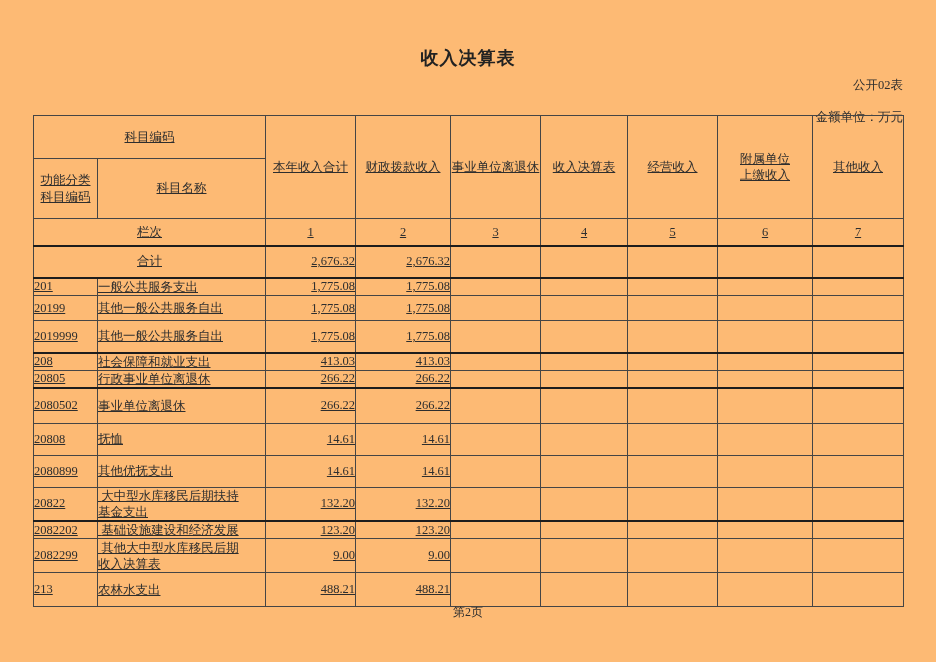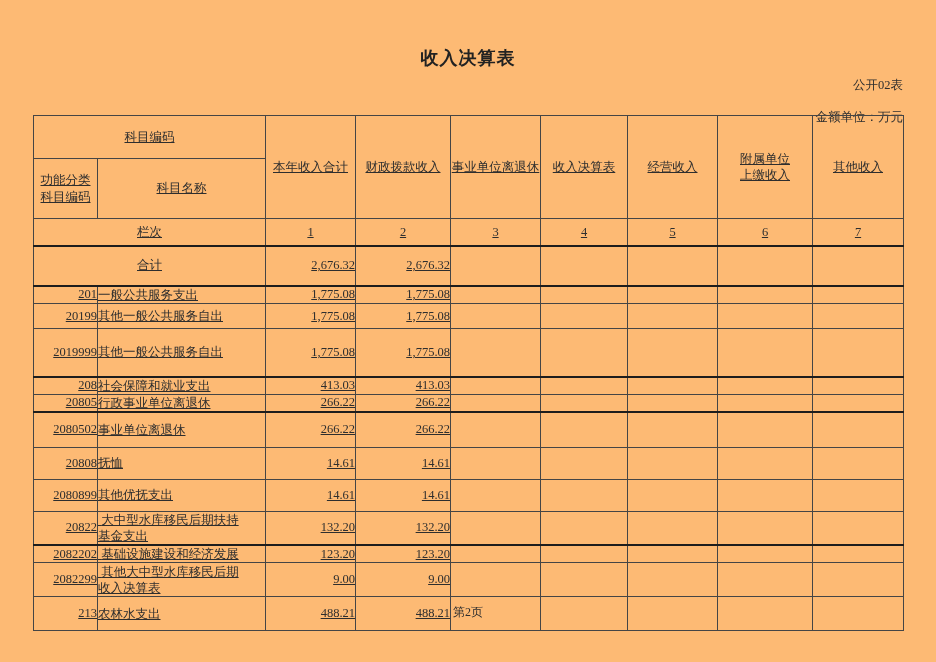--- a/index.html
+++ b/index.html
@@ -47,21 +47,21 @@
     vertical-align:middle;
     padding:0;
     overflow:hidden;
   }
   table.income th{
     text-align:center;
     white-space:pre-line;
     line-height:1.3;
   }
   td.code{
-    text-align:right;
+    text-align:left;
     padding-left:2px;
     font-size:12px;
   }
   td.name{
     text-align:left;
     padding-left:6px;
     white-space:pre-wrap;
     line-height:1.3;
   }
   td.name.center{
@@ -123,21 +123,21 @@
         <th>1</th>
         <th>2</th>
         <th>3</th>
         <th>4</th>
         <th>5</th>
         <th>6</th>
         <th>7</th>
       </tr>
     </thead>
     <tbody>
-      <tr style="height:40px" class="tb">
+      <tr style="height:32px" class="tb">
         <td colspan="2" class="name center">合计</td>
         <td class="num">2,676.32</td>
         <td class="num">2,676.32</td>
         <td class="num"></td>
         <td class="num"></td>
         <td class="num"></td>
         <td class="num"></td>
         <td class="num"></td>
       </tr>
       <tr style="height:18px">
@@ -155,21 +155,21 @@
         <td class="code">20199</td>
         <td class="name">其他一般公共服务自出</td>
         <td class="num">1,775.08</td>
         <td class="num">1,775.08</td>
         <td class="num"></td>
         <td class="num"></td>
         <td class="num"></td>
         <td class="num"></td>
         <td class="num"></td>
       </tr>
-      <tr style="height:48px" class="tb">
+      <tr style="height:32px" class="tb">
         <td class="code">2019999</td>
         <td class="name">其他一般公共服务自出</td>
         <td class="num">1,775.08</td>
         <td class="num">1,775.08</td>
         <td class="num"></td>
         <td class="num"></td>
         <td class="num"></td>
         <td class="num"></td>
         <td class="num"></td>
       </tr>

